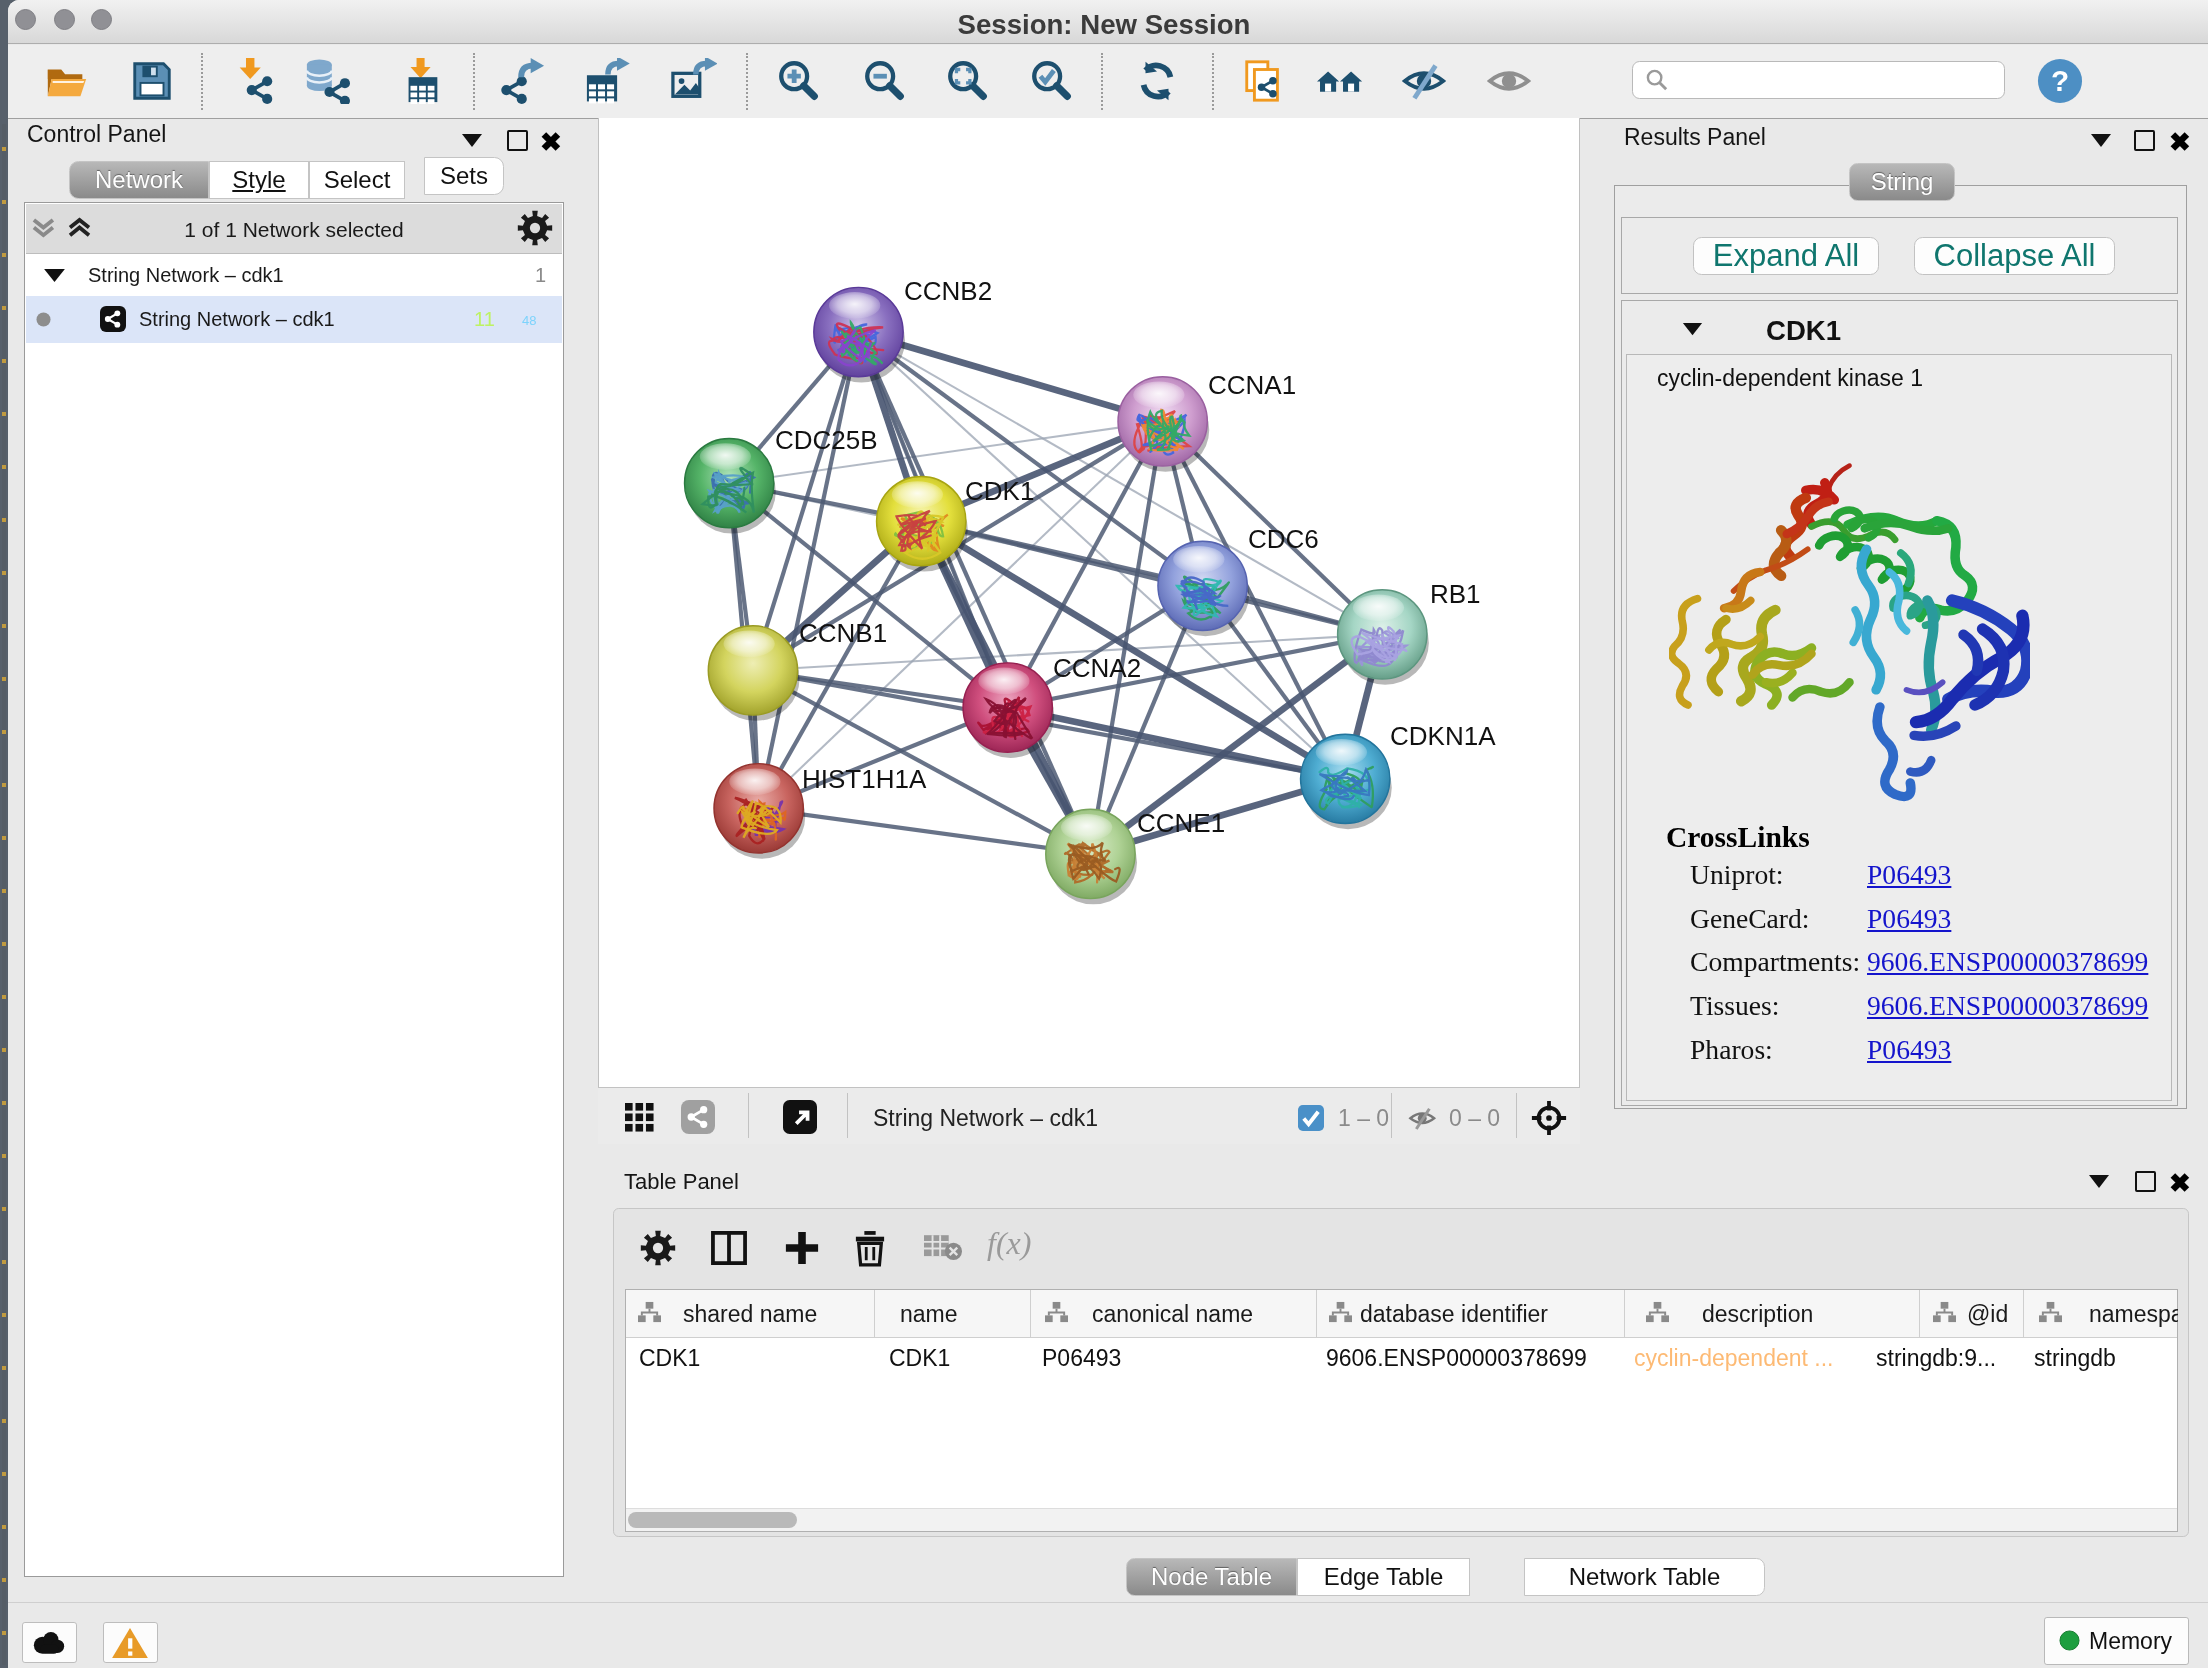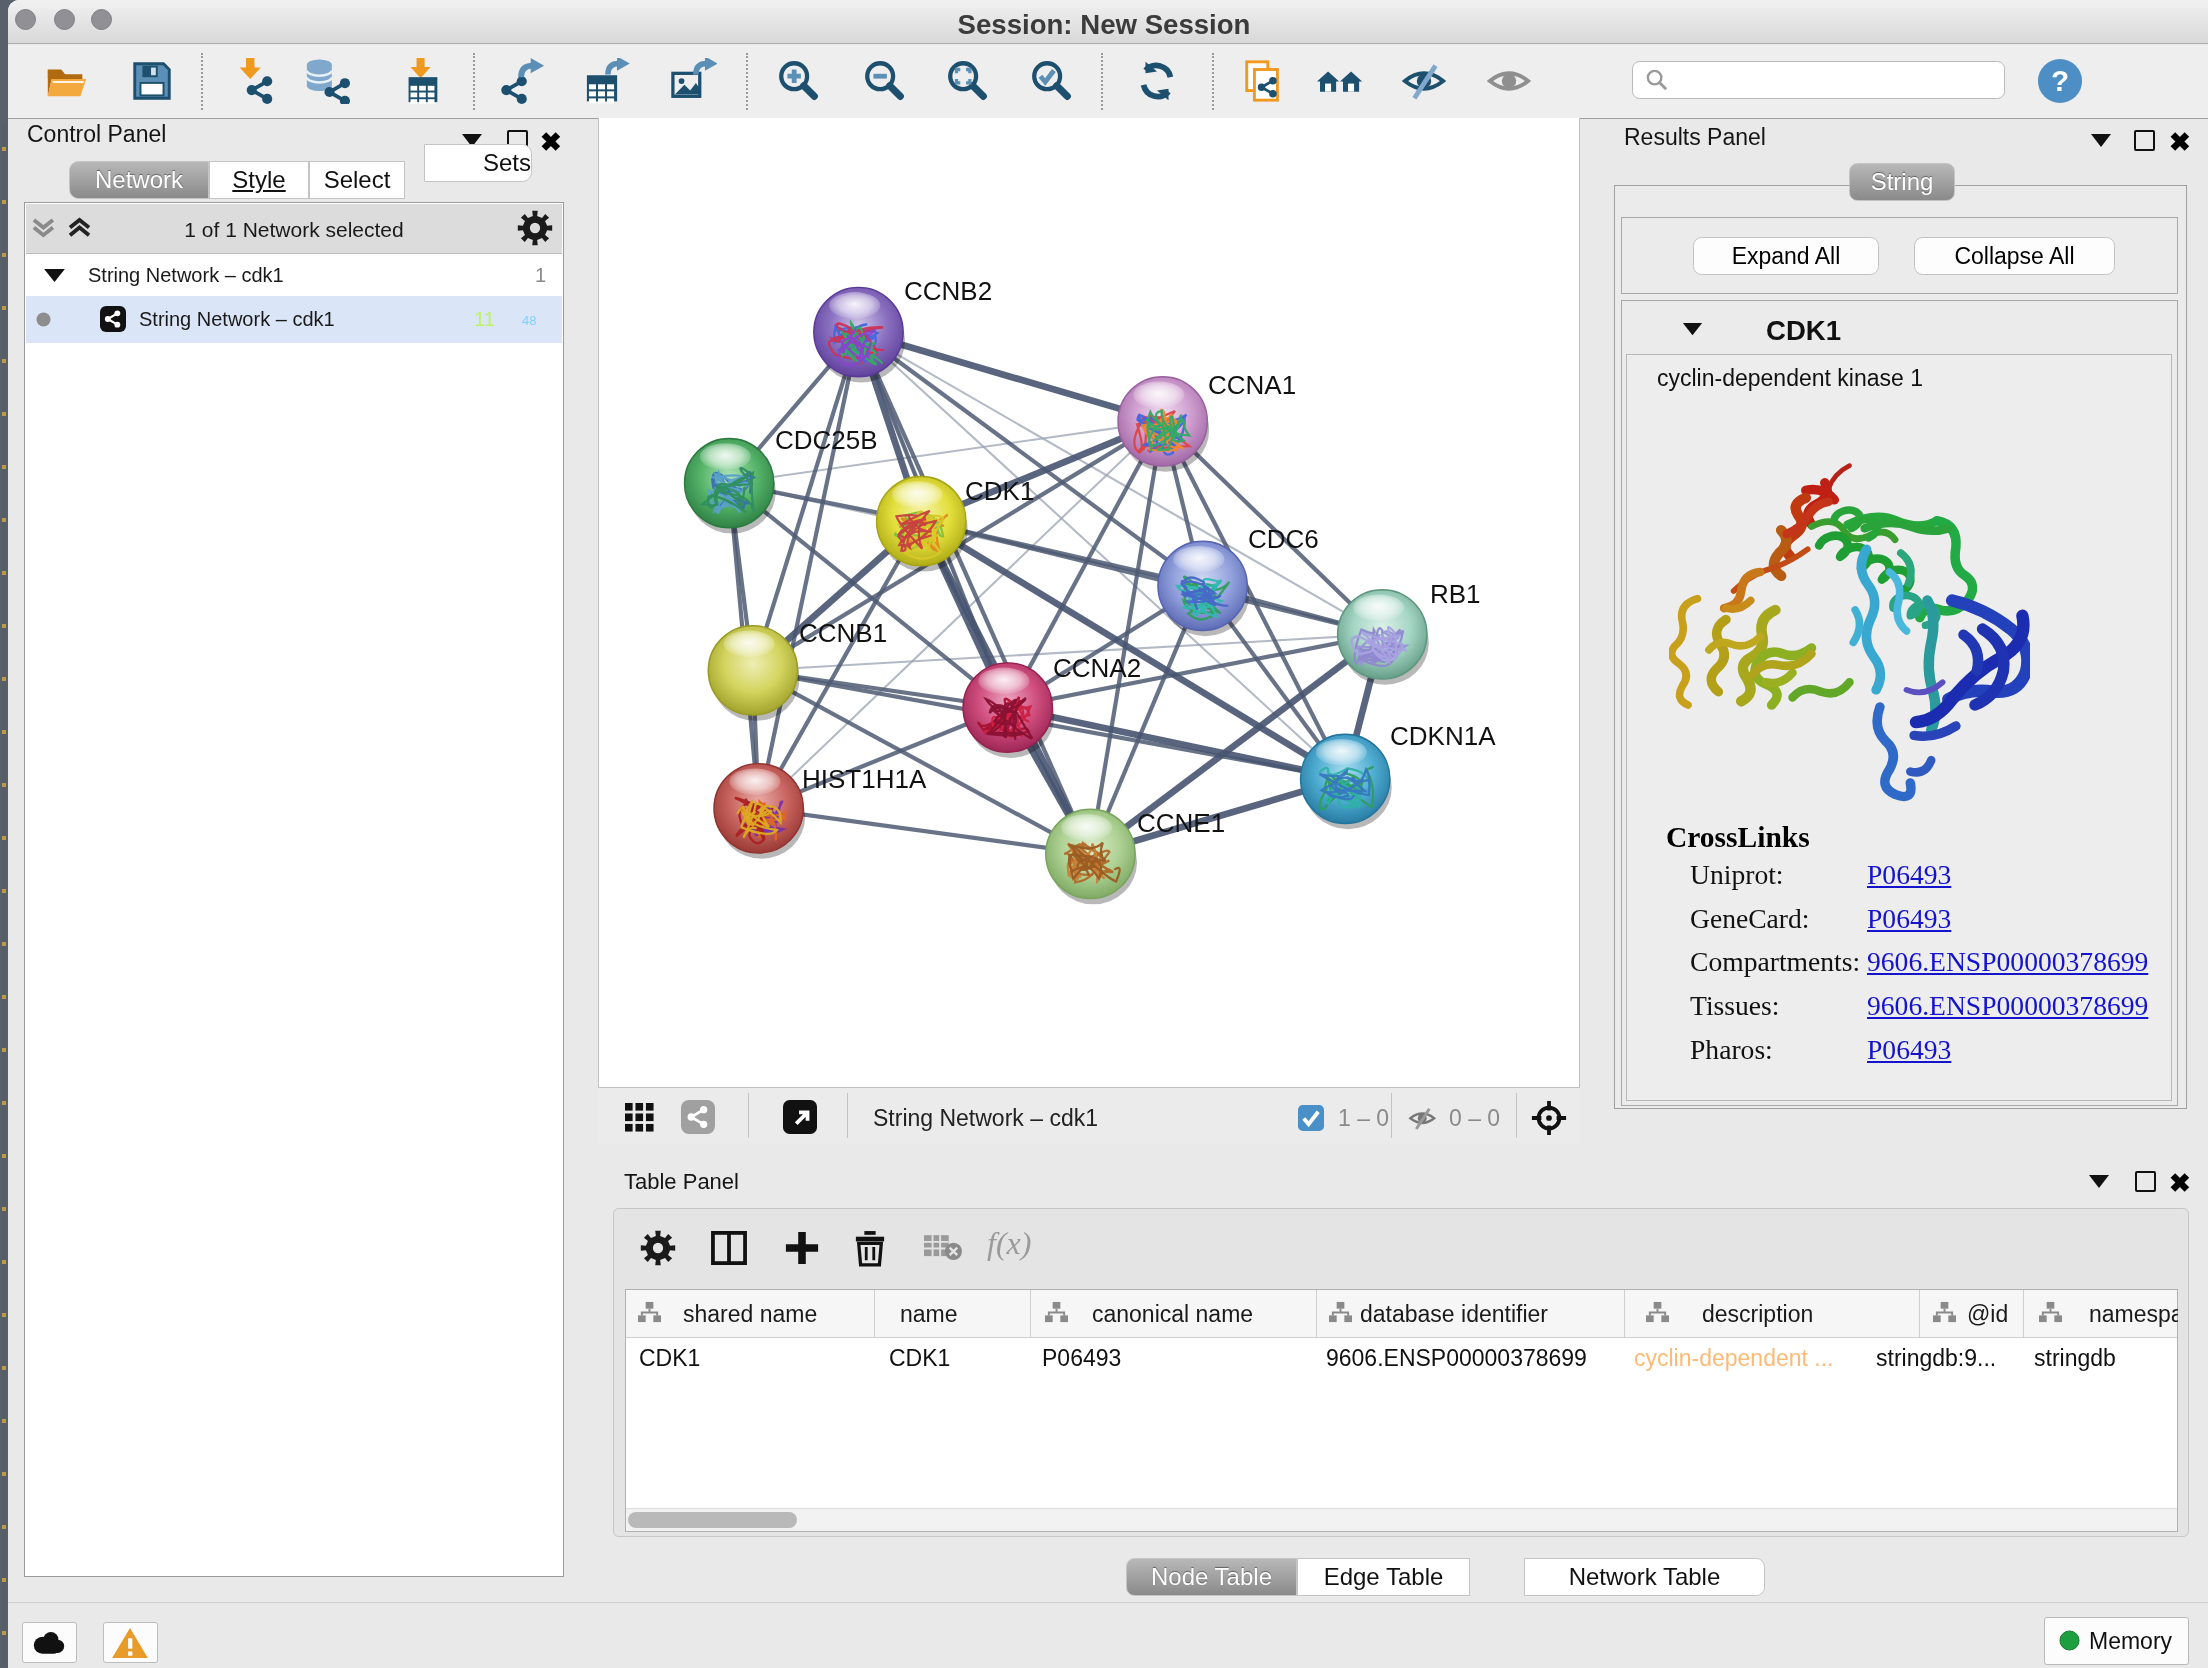--- a/index.html
+++ b/index.html
@@ -16,21 +16,21 @@
 #toolbar{position:absolute;left:7.6px;top:45px;width:2201px;height:74px;background:#eeeeee;border-bottom:1.9px solid #9f9f9f}
 .tsep{position:absolute;width:0;height:57px;border-left:2.9px dotted #9a9a9a}
 .tri{position:absolute;width:0;height:0;border-left:10.5px solid transparent;border-right:10.5px solid transparent;border-top:13.3px solid #111}
 .sqr{position:absolute;width:21px;height:21px;border:2.9px solid #111;border-radius:1.9px}
 .tab{position:absolute;height:38px;background:#fff;border:1px solid #c4c4c4;font-size:24px;color:#111;
  text-align:center;line-height:36px}
 .tab.sel{background:linear-gradient(#b8b8b8,#8a8a8a);color:#fff;text-shadow:0 -1px 1px #606060}
 .nlab{position:absolute;font-size:26px;color:#111;white-space:nowrap}
 .serif{font-family:"Liberation Serif",serif}
 .link{color:#1414cc;text-decoration:underline}
-.btn{position:absolute;background:#fdfdfd;border:1px solid #c2c2c2;border-radius:8.6px;font-size:23px;color:#000000;
+.btn{position:absolute;background:#fdfdfd;border:1px solid #c2c2c2;border-radius:8.6px;font-size:31px;color:#0f766e;
  text-align:center}
 .txt{position:absolute;white-space:nowrap}
 </style>
 <div id="win"></div>
 <div class="dots"></div>
 <div id="titlebar"></div>
 <div class="tl" style="left:15px;top:8.6px"></div>
 <div class="tl" style="left:54px;top:8.6px"></div>
 <div class="tl" style="left:91px;top:8.6px"></div>
 <div class="txt" style="left:0px;top:8.6px;width:2208px;text-align:center;font-size:27.6px;font-weight:700;color:#3b3b3b">Session: New Session</div>
@@ -208,21 +208,21 @@
     <circle cx="24" cy="24" r="23" fill="#4d8fc4"></circle>
     <text x="24" y="34" text-anchor="middle" font-family="Liberation Sans" font-size="31" font-weight="bold" fill="#fff">?</text>
   </svg>
 <div class="txt" style="left:27px;top:121px;font-size:23px;color:#151515">Control Panel</div>
 <div class="tri" style="left:462px;top:134px"></div>
 <div class="sqr" style="left:507px;top:130px"></div>
 <div class="txt" style="left:540px;top:127px;font-size:26px;font-weight:900">✖</div>
 <div class="tab sel" style="left:69px;top:161px;width:140px;border-radius:9.5px 0 0 9.5px;">Network</div>
 <div class="tab" style="left:209px;top:161px;width:100px;text-decoration:underline;">Style</div>
 <div class="tab" style="left:309px;top:161px;width:96px;">Select</div>
-<div class="tab" style="left:424px;top:144px;width:108px;border-radius:0 9.5px 9.5px 0;text-align:right;">Sets</div>
+<div class="tab" style="left:424px;top:157px;width:80px;border-radius:0 9.5px 9.5px 0;">Sets</div>
 <div class="abs" style="left:24px;top:202px;width:540px;height:1375px;background:#fff;border:1.9px solid #9a9a9a"></div>
 <div class="abs" style="left:26px;top:204px;width:536px;height:50px;background:#dcdcdc;border-bottom:1px solid #bdbdbd"></div>
 <svg class="abs" style="left:32px;top:216px" width="76" height="25" viewBox="0 0 80 26">
     <g fill="none" stroke="#8a8a8a" stroke-width="4">
       <path d="M2 4 L12 12 L22 4 M2 12 L12 20 L22 12"></path>
     </g>
     <g fill="none" stroke="#222" stroke-width="4">
       <path d="M40 12 L50 4 L60 12 M40 20 L50 12 L60 20"></path>
     </g>
   </svg>

